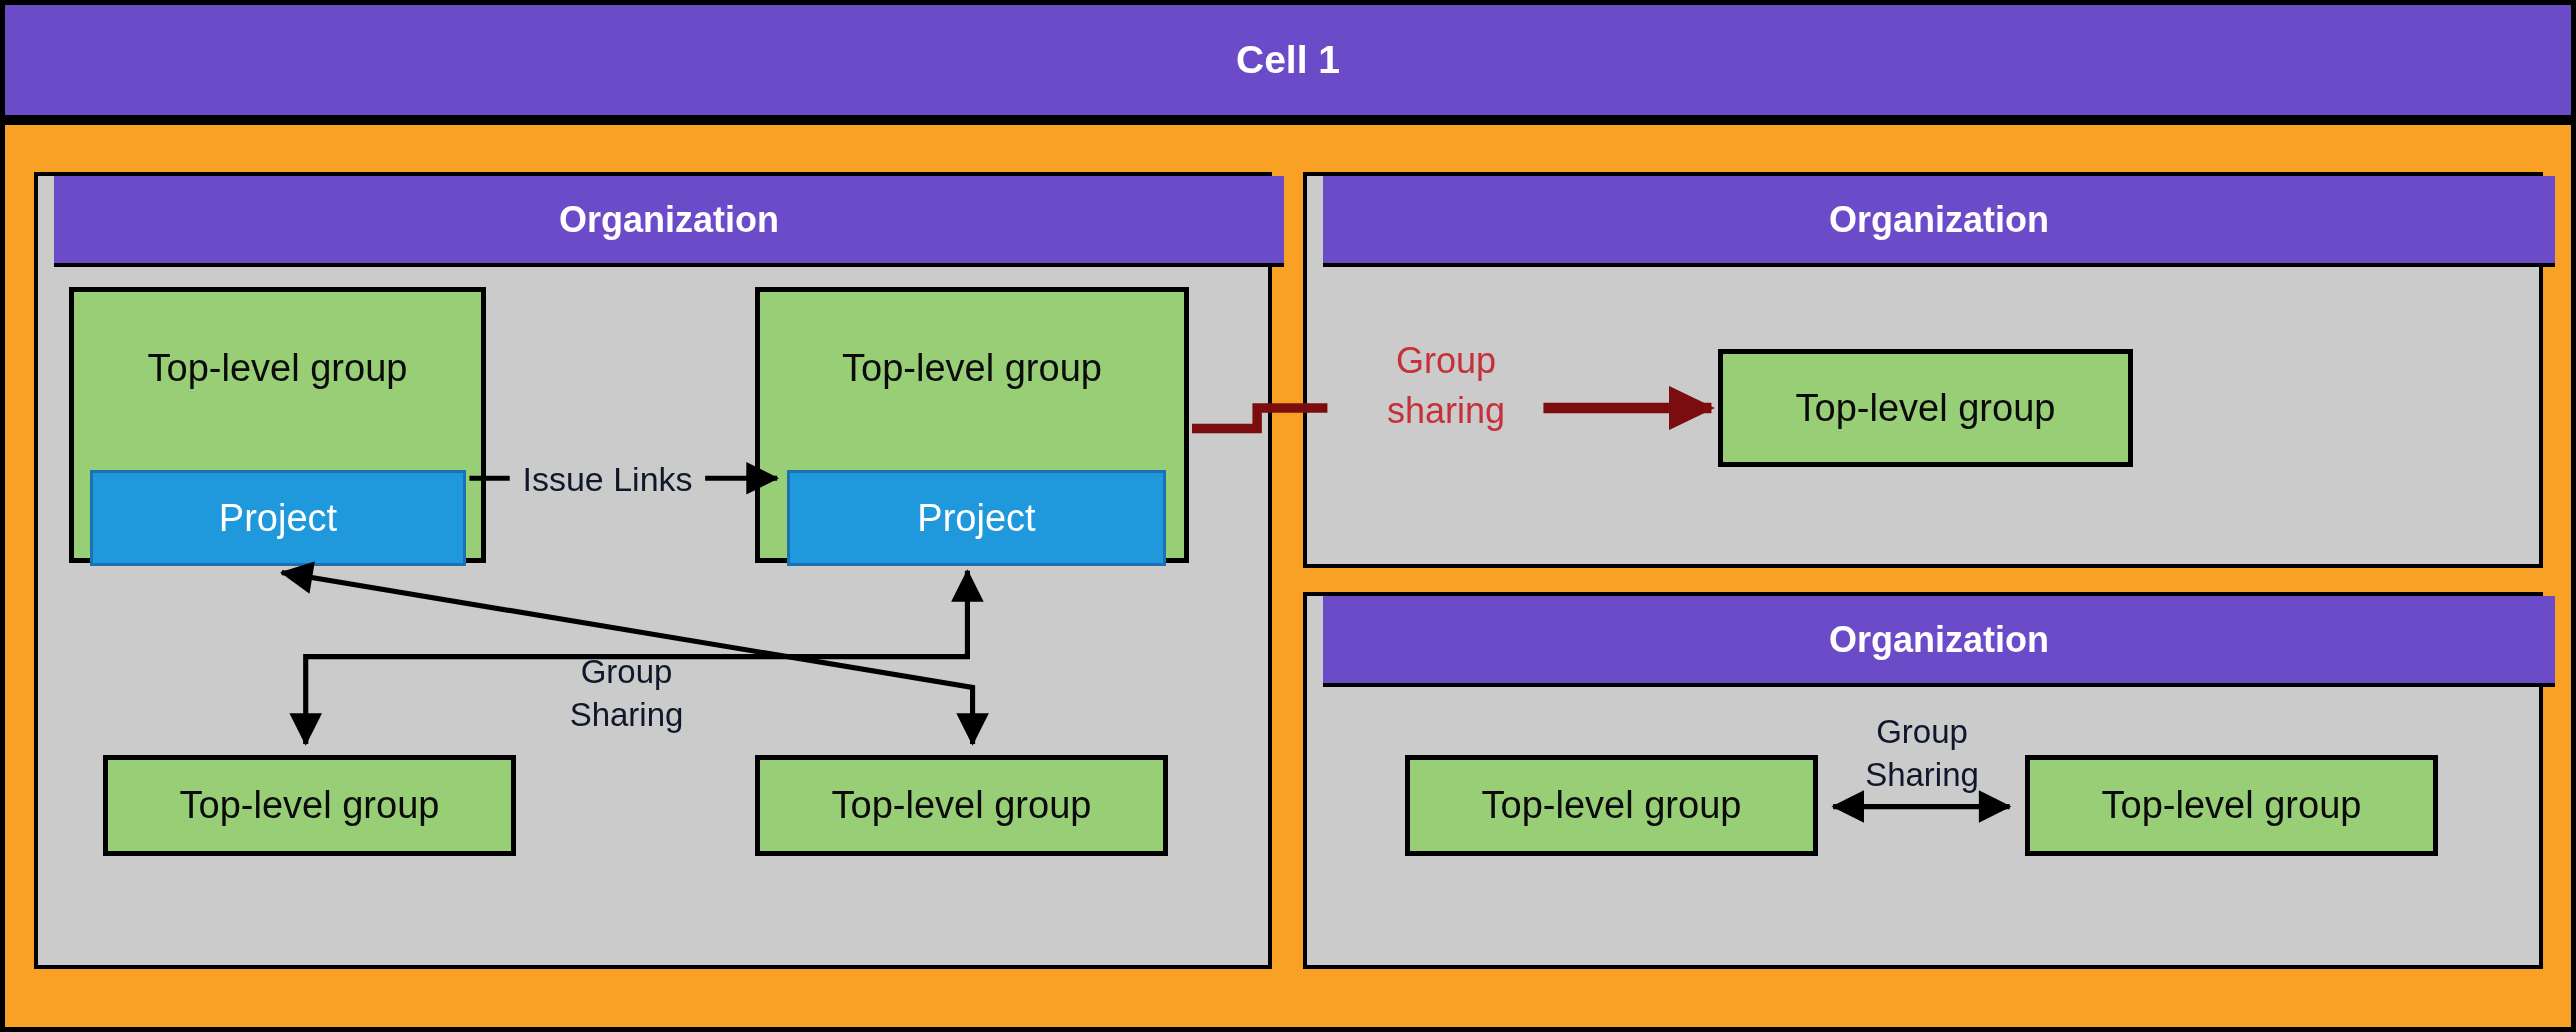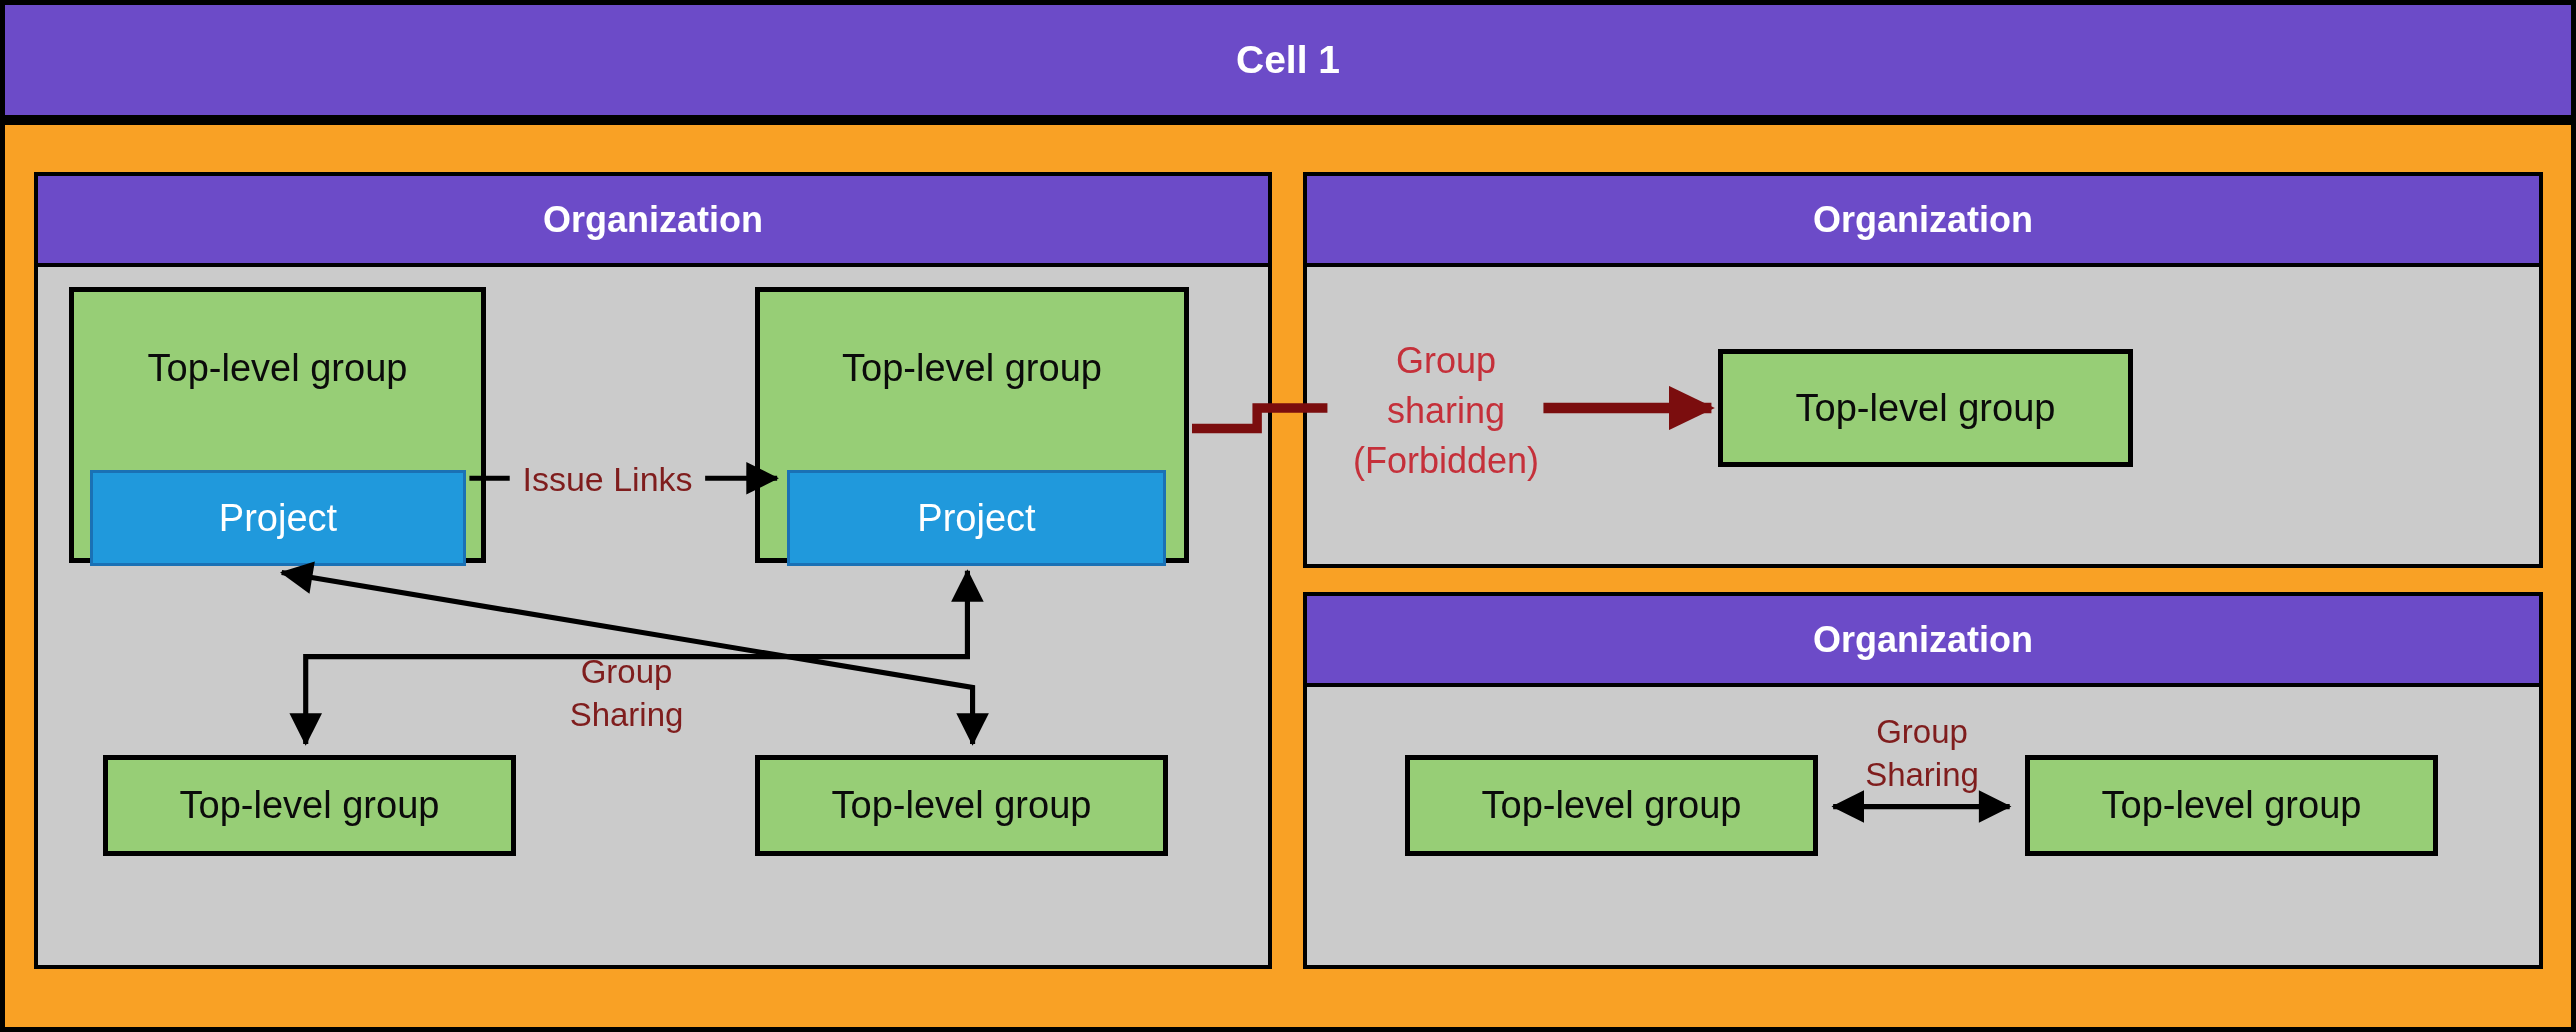--- a/index.html
+++ b/index.html
@@ -34,21 +34,21 @@
     background: #CBCBCB;
     display: flex; flex-direction: column;
   }
   .org-header {
     width: 100%;
     height: 91px;
     flex: 0 0 91px;
     background: #6C4BC8;
     border-bottom: 4.3px solid #000;
     display: flex; align-items: center; justify-content: center;
-    color: #ffffff; font-size: 36px; font-weight: bold;
+    color: #ffffff; font-size: 36px; font-weight: bold; margin-left: 16px;
   }
   .org-body { flex: 1 1 auto; background: #CBCBCB; }
   .gbox {
     position: absolute;
     background: #97CE76;
     border: 5.1px solid #000;
     color: #0b0b0b;
     font-size: 38px;
     display: flex; align-items: center; justify-content: center;
     text-align: center;
@@ -58,21 +58,21 @@
   .pbox {
     position: absolute;
     background: #2099DC;
     border: 3.4px solid #1A71B5;
     color: #ffffff;
     font-size: 38px;
     display: flex; align-items: center; justify-content: center; margin-top: 40px;
   }
   .float-label {
     position: absolute;
-    color: #7f1d1d;
+    color: #0f172a;
     text-align: center;
     font-size: 34px;
     line-height: 43px;
   }
   .float-label.small { font-size: 33px; }
   .red-label {
     position: absolute;
     color: #C5303A;
     text-align: center;
     font-size: 36px;
@@ -141,21 +141,20 @@
   </div>
 
   <div class="float-label small" style="left:496px; top:650px; width:261px;">
     <div>Group</div>
     <div>Sharing</div>
   </div>
 
   <div class="red-label" style="left:1325px; top:336px; width:242px;">
     <div>Group</div>
     <div>sharing</div>
-    <div>(Forbidden)</div>
   </div>
 
   <div class="gbox" style="left:1718px; top:349px; width:415px; height:118px;">
     <span>Top-level group</span>
   </div>
 
   <div class="gbox" style="left:1405px; top:755px; width:413px; height:101px;">
     <span>Top-level group</span>
   </div>
   <div class="gbox" style="left:2025px; top:755px; width:413px; height:101px;">

